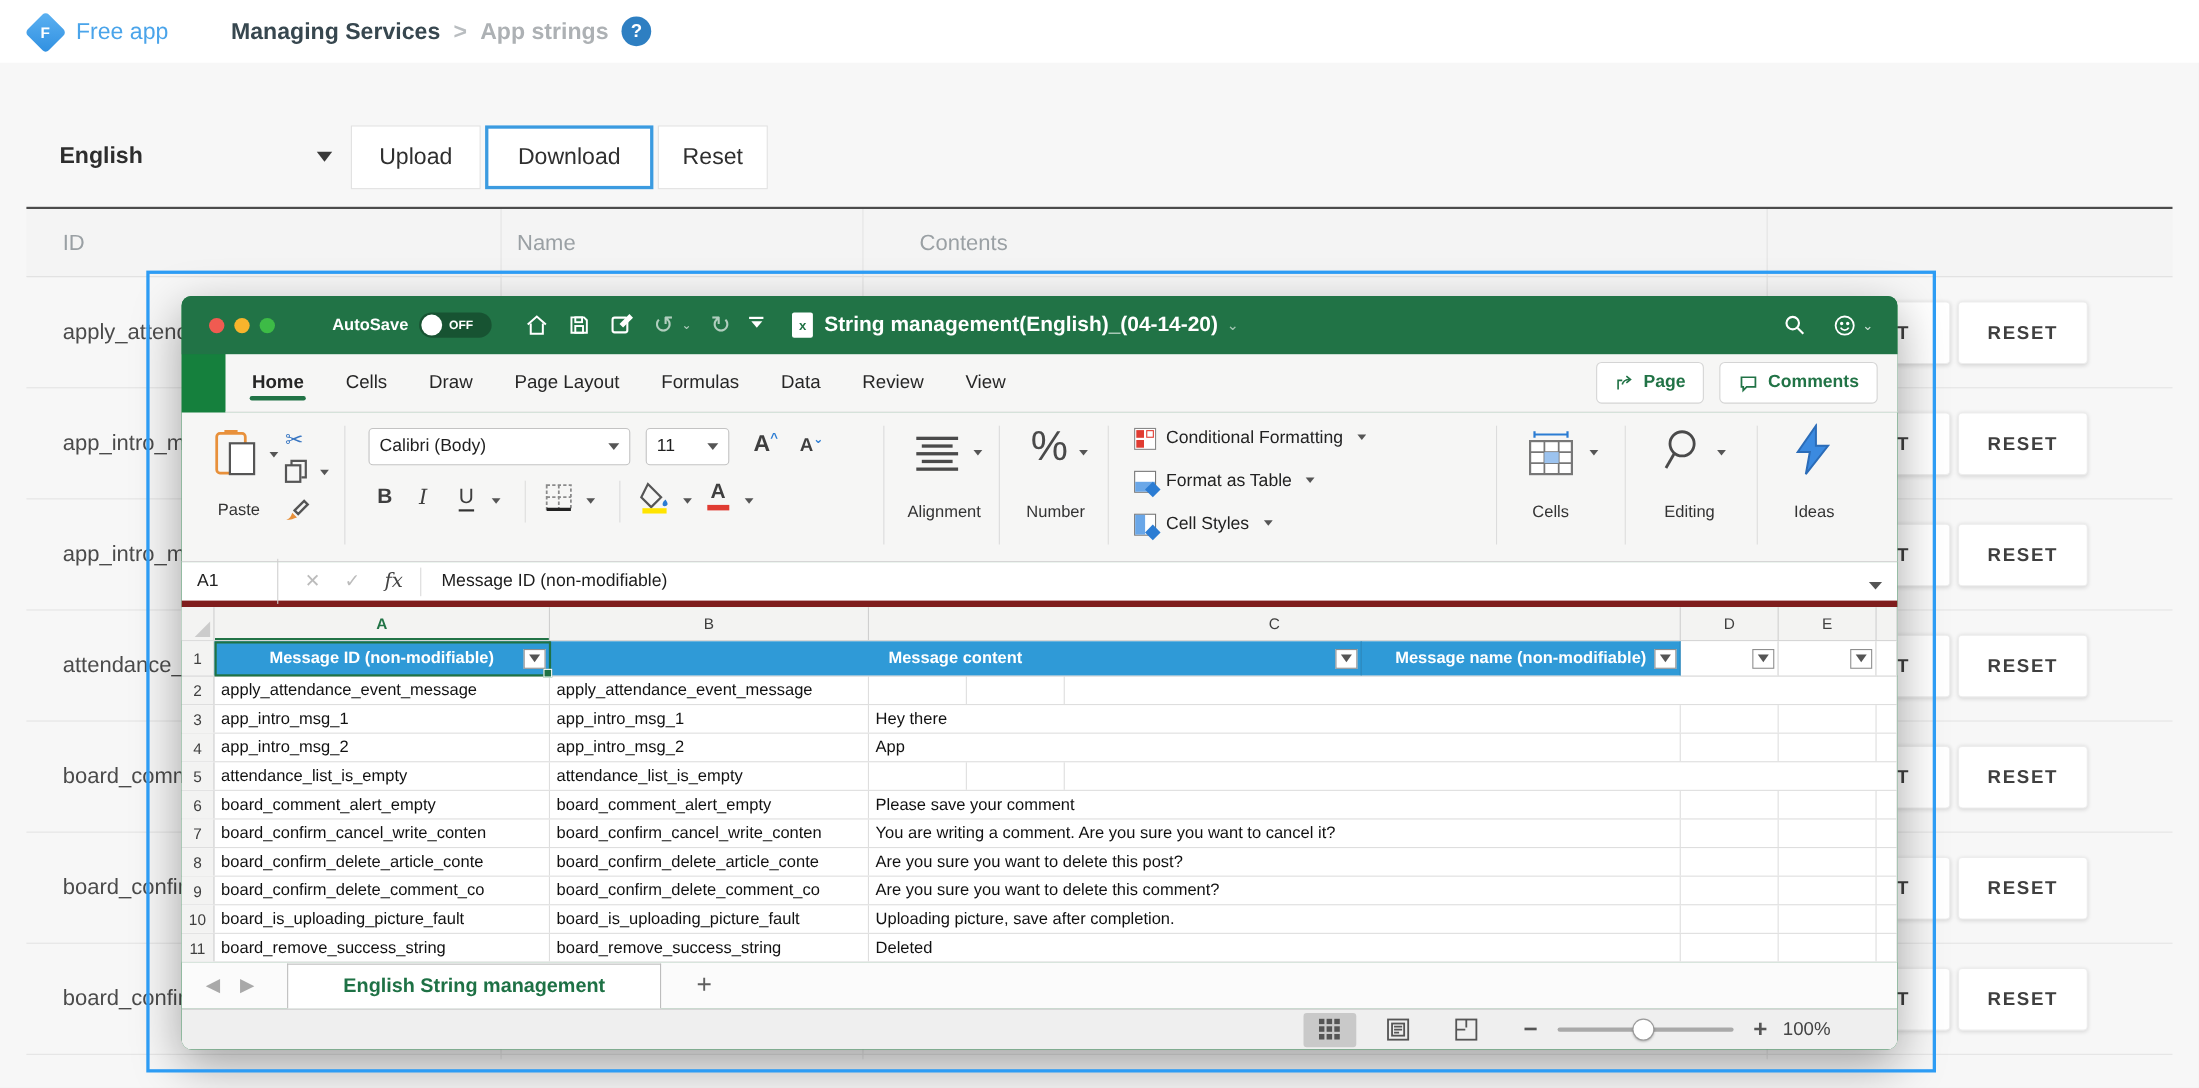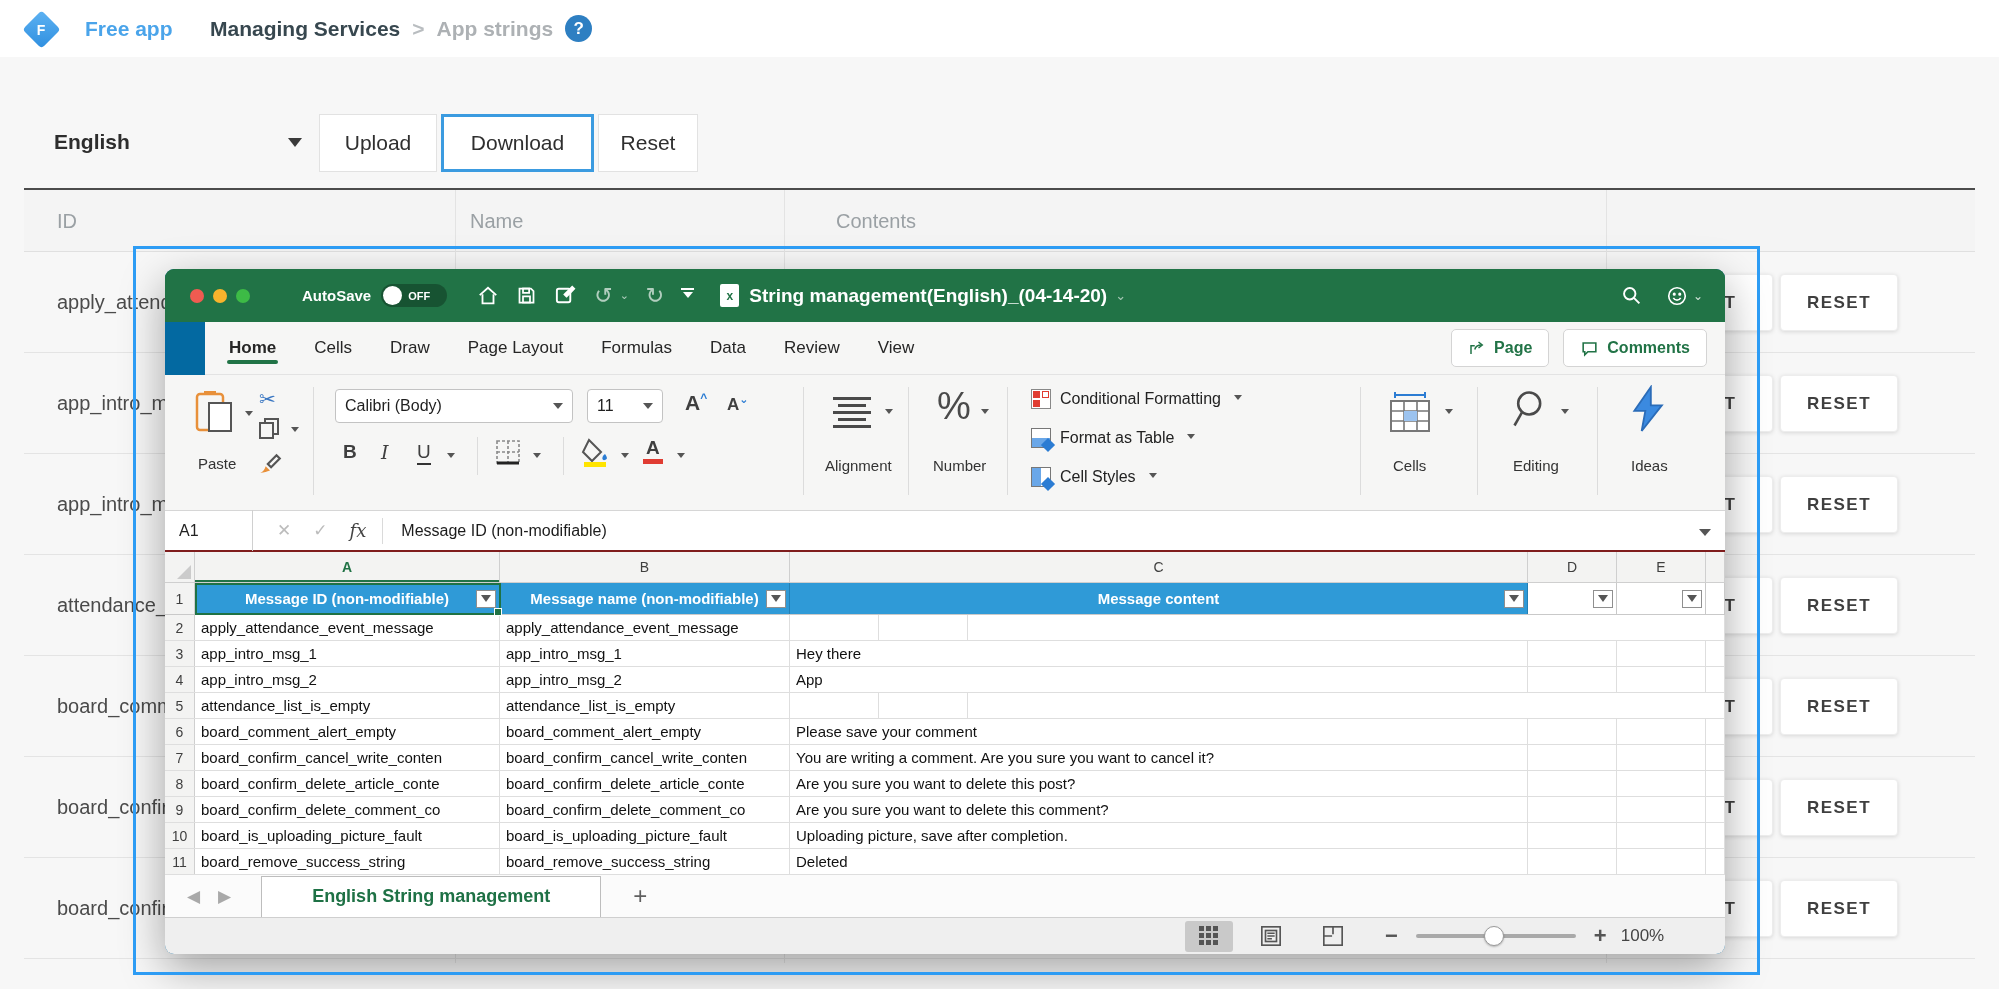--- a/index.html
+++ b/index.html
@@ -5,21 +5,21 @@
   * { margin:0; padding:0; box-sizing:border-box; }
   html,body { background:#e9e9ea; }
   body { font-family:"Liberation Sans","DejaVu Sans",sans-serif; }
   #app { position:relative; width:1999px; height:989px; background:#f7f7f7; overflow:hidden; }
 
   
   .page-header { position:absolute; left:0; top:0; width:1999px; height:57px; background:#ffffff; }
   .brand { position:absolute; left:28px; top:10px; height:38px; display:flex; align-items:center; gap:14px; }
   .brand-diamond { width:27px; height:27px; background:linear-gradient(135deg,#5db2f2,#2f8fe0); transform:rotate(45deg); border-radius:4px; display:flex; align-items:center; justify-content:center; }
   .brand-diamond span { transform:rotate(-45deg); color:#fff; font-weight:bold; font-size:14px; }
-  .brand-text { color:#4aa4ea; font-size:21px; font-weight:700;margin-left:16px; }
+  .brand-text { color:#4aa4ea; font-size:21px; font-weight:400; }
   .breadcrumb { position:absolute; left:210px; top:15px; display:flex; align-items:center; gap:12px; font-size:21px; }
   .bc-section { color:#37474f; font-weight:700; }
   .bc-sep { color:#b9bdc0; font-weight:700; }
   .bc-page { color:#adb1b4; font-weight:700; }
   .help-badge { width:27px; height:27px; border-radius:50%; background:#2e7fc2; color:#fff; font-weight:700; font-size:17px; display:flex; align-items:center; justify-content:center; }
 
   
   .toolbar { position:absolute; left:24px; top:112px; width:1951px; height:64px; }
   .lang-select { position:absolute; left:22px; top:0; width:270px; height:60px; display:flex; align-items:center; justify-content:space-between; padding:0 14px 0 8px; cursor:pointer; }
   .lang-label { font-size:21px; color:#2d2d2d; font-weight:600; }
@@ -40,21 +40,21 @@
   .trow { position:absolute; left:24px; width:1951px; height:101px; border-bottom:1px solid #e4e4e4; }
   .tid { position:absolute; left:33px; top:0; height:101px; display:flex; align-items:center; font-size:20px; color:#4b4b4b; white-space:nowrap; overflow:hidden; width:1580px; }
   .act-btn { position:absolute; top:22px; width:118px; height:57px; background:#fff; border:1px solid #ededed; border-radius:4px; box-shadow:0 1px 4px rgba(0,0,0,.13); display:flex; align-items:center; justify-content:center; font-size:17px; font-weight:700; letter-spacing:1.5px; color:#3f3f3f; cursor:pointer; }
   .edit-btn { left:1631px; }
   .reset-btn { left:1756px; }
 
   
   .selection-rect { position:absolute; left:133px; top:246px; width:1627px; height:729px; border:3px solid #2d9cf4; z-index:30; }
 
   
-  .xl { position:absolute; left:165px; top:269px; width:1560px; height:685px; background:#0369a1; border-radius:9px; box-shadow:0 14px 44px rgba(0,0,0,.35); z-index:20; overflow:hidden; font-family:"Liberation Sans","DejaVu Sans",sans-serif; }
+  .xl { position:absolute; left:165px; top:269px; width:1560px; height:685px; background:#15803d; border-radius:9px; box-shadow:0 14px 44px rgba(0,0,0,.35); z-index:20; overflow:hidden; font-family:"Liberation Sans","DejaVu Sans",sans-serif; }
 
   
   .xl-titlebar { position:absolute; left:0; top:0; width:100%; height:53px; background:#217346; display:flex; align-items:center; }
   .tl { width:14px; height:14px; border-radius:50%; margin-left:9px; }
   .tl:first-child { margin-left:25px; }
   .tl-red{background:#f05b51;} .tl-yellow{background:#f8b42c;} .tl-green{background:#3dbb46;}
   .autosave { margin-left:52px; color:#fff; font-size:15px; font-weight:600; }
   .as-toggle { margin-left:10px; width:66px; height:23px; border-radius:12px; background:rgba(0,0,0,.28); display:flex; align-items:center; cursor:pointer; }
   .as-knob { width:19px; height:19px; border-radius:50%; background:#fff; margin-left:2px; }
   .as-state { color:#fff; font-size:11px; font-weight:700; margin-left:6px; }
@@ -86,21 +86,21 @@
   .ccaret { width:0;height:0;border:5px solid transparent;border-top:6px solid #555; margin-top:5px; }
   .smallcaret { width:0;height:0;border:4px solid transparent;border-top:5px solid #555; display:inline-block; margin-left:4px; vertical-align:middle; }
   .ricon-txt { position:absolute; color:#3f3f3f; }
   .ubar { border-bottom:2px solid #333; }
   .alines { position:absolute; display:flex; flex-direction:column; gap:4px; align-items:center; }
   .alines i { display:block; height:3px; background:#4a4a4a; }
   .stackrow { position:absolute; display:flex; align-items:center; gap:9px; font-size:16px; color:#222; cursor:pointer;justify-content:space-between; }
   .gicon { width:20px; height:20px; border:1.5px solid #777; position:relative; background:#fff; }
 
   
-  .xl-formula { position:absolute; left:0; top:242px; width:100%; height:41px; background:#fff; border-bottom:2px solid #7f1d1d; display:flex; align-items:center; }
+  .xl-formula { position:absolute; left:0; top:242px; width:100%; height:41px; background:#fff; border-bottom:6px solid #7f1d1d; display:flex; align-items:center; }
   .namebox { width:88px; height:41px; border-right:1px solid #d0d0d0; display:flex; align-items:center; justify-content:space-between; padding:0 8px 0 14px; font-size:16px; color:#222; }
   .stepper { display:flex; flex-direction:column; gap:2px; cursor:pointer; }
   .stepper i { width:0;height:0;border:4px solid transparent; display:block; }
   .st-up { border-bottom:5px solid #666; }
   .st-dn { border-top:5px solid #666; }
   .fml-x { color:#bcbcbc; font-size:17px; font-weight:700; margin-left:24px; }
   .fml-ck { color:#bcbcbc; font-size:17px; font-weight:700; margin-left:22px; }
   .fml-fx { font-family:"DejaVu Serif",serif; font-style:italic; font-size:18px; color:#444; margin-left:22px; }
   .fml-div { width:1px; height:26px; background:#dadada; margin-left:16px; }
   .fml-text { margin-left:18px; font-size:16px; color:#1c1c1c; }
@@ -453,26 +453,26 @@
           <span class="colcell cw-d">D</span>
           <span class="colcell cw-e">E</span>
           <span class="colcell cw-f"></span>
         </div>
       <div class="hrow">
         <span class="hnum">1</span>
         <span class="hcell cw-a">
             <span>Message ID (non-modifiable)</span>
             <span class="filter-btn"></span>
           </span>
+        <span class="hcell cw-c">
+            <span>Message content</span>
+            <span class="filter-btn"></span>
+          </span>
         <span class="hcell cw-b">
             <span>Message name (non-modifiable)</span>
-            <span class="filter-btn"></span>
-          </span>
-        <span class="hcell cw-c">
-            <span>Message content</span>
             <span class="filter-btn"></span>
           </span>
         <span class="hcell-empty cw-d">
             <span class="filter-btn"></span>
           </span>
         <span class="hcell-empty cw-e">
             <span class="filter-btn"></span>
           </span>
         <span class="hcell-empty cw-f"></span>
         <span class="a1-outline"></span>

